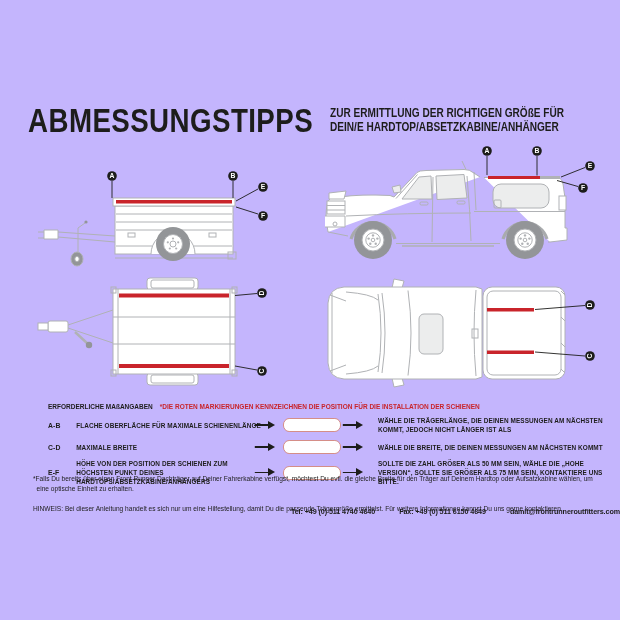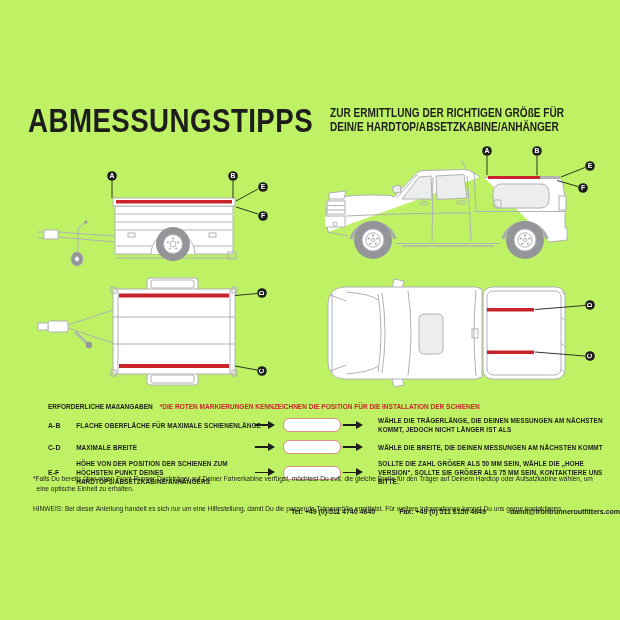--- a/index.html
+++ b/index.html
@@ -1,16 +1,16 @@
 <!DOCTYPE html>
 <html><head>
 <meta charset="utf-8">
 <style>
   html,body { margin:0; padding:0; background:#fff; }
-  .page { position:relative; width:620px; height:620px; background:#bef264; overflow:hidden;
+  .page { position:relative; width:620px; height:620px; background:#c4b5fd; overflow:hidden;
           font-family:"Liberation Sans", sans-serif; color:#1d1d1b; }
   .abs { position:absolute; }
 
   .title { left:28px; top:102px; font-size:33px; font-weight:bold; white-space:nowrap;
            transform:scaleX(0.84); transform-origin:0 0; letter-spacing:0.5px; }
   .subtitle { left:330px; top:107px; font-size:12px; font-weight:bold; line-height:13.5px;
               transform:scaleX(0.84); transform-origin:0 0; white-space:nowrap; }
 
   svg { display:block; }
   svg text { font-family:"Liberation Sans", sans-serif; }

